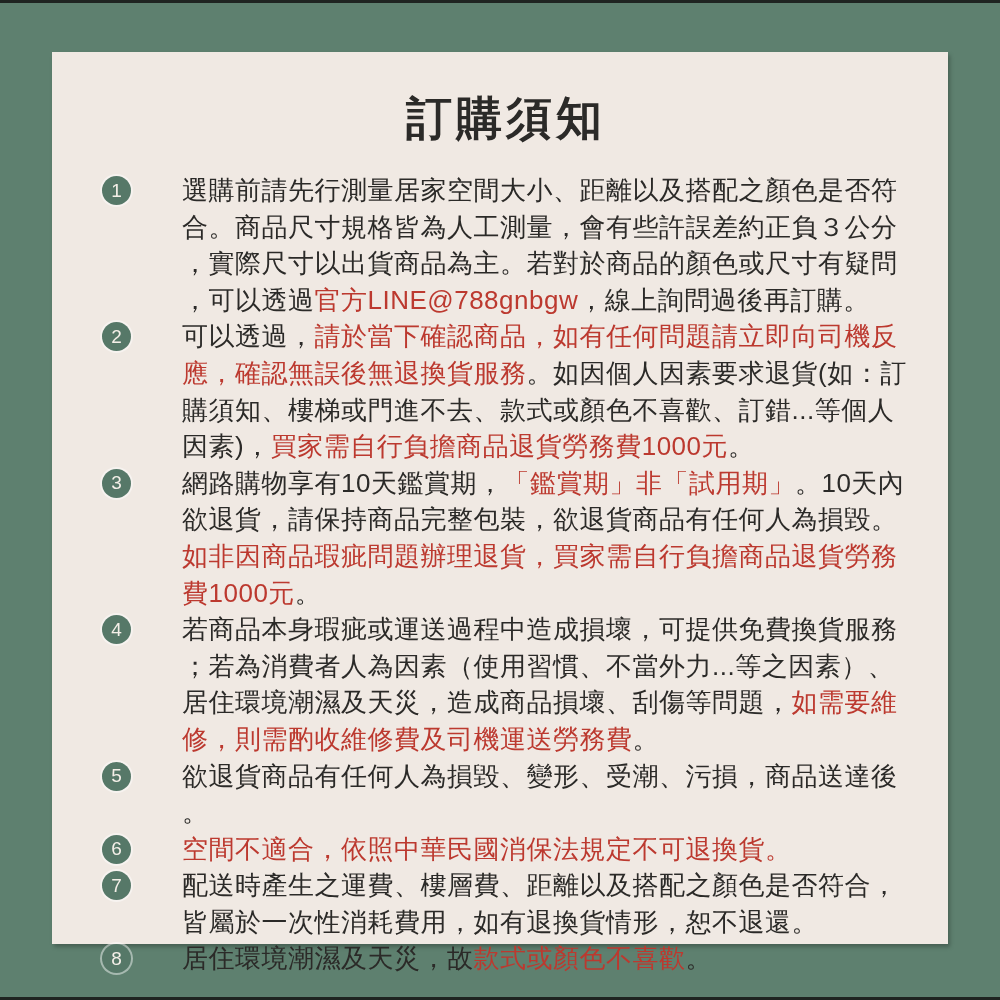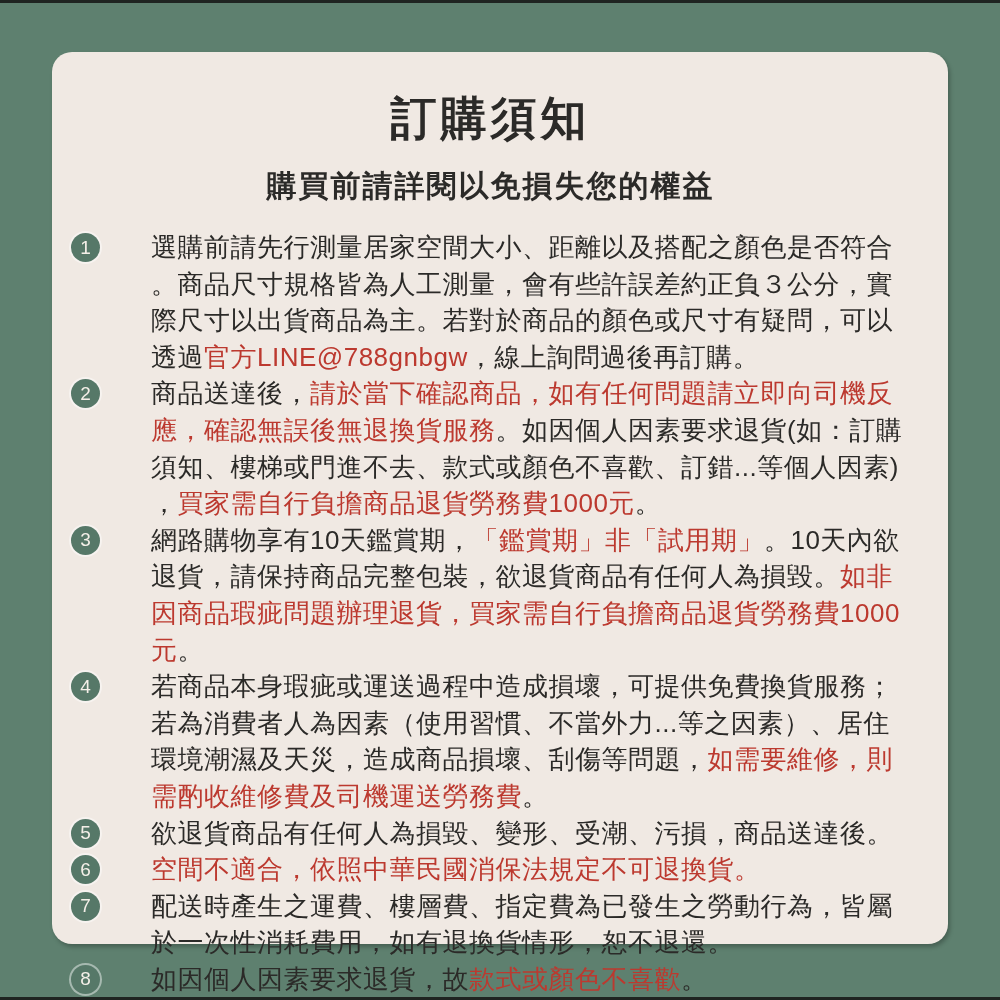--- a/index.html
+++ b/index.html
@@ -26,22 +26,21 @@
 
   .panel {
     position: absolute;
     left: 52px;
     top: 52px;
     width: 896px;
     height: 892px;
     background: var(--panel, #f0e9e3);
     box-shadow: 2px 3px 4px rgba(0,0,0,0.25);
     box-sizing: border-box;
-    padding: 36px 36px 0 17px;
-    border-radius: 20px;
+    padding: 36px 36px 0 48px;
   }
   .title {
     margin: 0;
     text-align: center;
     font-size: 46px;
     font-weight: bold;
     letter-spacing: 4px;
     color: var(--ink, #2b2a28);
   }
   .subtitle {
@@ -93,48 +92,47 @@
   }
 </style>
 </head>
 <body style="--bg-green: #5e806f; --panel: #f0e9e3; --badge-green: #567868; --ink: #2b2a28; --accent-red: #bc392f;">
 
 <div class="edge-line top"></div>
 <div class="edge-line bottom"></div>
 
 <div class="panel">
   <h1 class="title">訂購須知</h1>
-  <h2 class="subtitle">購買前請詳閱以免損失您的權益</h2>
   <div class="notice-list">
       <div class="notice-item">
         <span class="badge">1</span>
         <div class="notice-text"><span class="seg-black">選購前請先行測量居家空間大小、距離以及搭配之顏色是否符合。商品尺寸規格皆為人工測量，會有些許誤差約正負３公分，實際尺寸以出貨商品為主。若對於商品的顏色或尺寸有疑問，可以透過</span><span class="seg-red">官方LINE@788gnbgw</span><span class="seg-black">，線上詢問過後再訂購。</span></div>
       </div>
       <div class="notice-item">
         <span class="badge">2</span>
-        <div class="notice-text"><span class="seg-black">商品送達後，</span><span class="seg-red">請於當下確認商品，如有任何問題請立即向司機反應，確認無誤後無退換貨服務</span><span class="seg-black">。如因個人因素要求退貨(如：訂購須知、樓梯或門進不去、款式或顏色不喜歡、訂錯...等個人因素)，</span><span class="seg-red">買家需自行負擔商品退貨勞務費1000元</span><span class="seg-black">。</span></div>
+        <div class="notice-text"><span class="seg-black">可以透過，</span><span class="seg-red">請於當下確認商品，如有任何問題請立即向司機反應，確認無誤後無退換貨服務</span><span class="seg-black">。如因個人因素要求退貨(如：訂購須知、樓梯或門進不去、款式或顏色不喜歡、訂錯...等個人因素)，</span><span class="seg-red">買家需自行負擔商品退貨勞務費1000元</span><span class="seg-black">。</span></div>
       </div>
       <div class="notice-item">
         <span class="badge">3</span>
         <div class="notice-text"><span class="seg-black">網路購物享有10天鑑賞期，</span><span class="seg-red">「鑑賞期」非「試用期」</span><span class="seg-black">。10天內欲退貨，請保持商品完整包裝，欲退貨商品有任何人為損毀。</span><span class="seg-red">如非因商品瑕疵問題辦理退貨，買家需自行負擔商品退貨勞務費1000元</span><span class="seg-black">。</span></div>
       </div>
       <div class="notice-item">
         <span class="badge">4</span>
         <div class="notice-text"><span class="seg-black">若商品本身瑕疵或運送過程中造成損壞，可提供免費換貨服務；若為消費者人為因素（使用習慣、不當外力...等之因素）、居住環境潮濕及天災，造成商品損壞、刮傷等問題，</span><span class="seg-red">如需要維修，則需酌收維修費及司機運送勞務費</span><span class="seg-black">。</span></div>
       </div>
       <div class="notice-item">
         <span class="badge">5</span>
         <div class="notice-text"><span class="seg-black">欲退貨商品有任何人為損毀、變形、受潮、污損，商品送達後。</span></div>
       </div>
       <div class="notice-item">
         <span class="badge">6</span>
         <div class="notice-text"><span class="seg-red">空間不適合，依照中華民國消保法規定不可退換貨。</span></div>
       </div>
       <div class="notice-item">
         <span class="badge">7</span>
-        <div class="notice-text"><span class="seg-black">配送時產生之運費、樓層費、指定費為已發生之勞動行為，皆屬於一次性消耗費用，如有退換貨情形，恕不退還。</span></div>
+        <div class="notice-text"><span class="seg-black">配送時產生之運費、樓層費、距離以及搭配之顏色是否符合，皆屬於一次性消耗費用，如有退換貨情形，恕不退還。</span></div>
       </div>
       <div class="notice-item">
         <span class="badge">8</span>
-        <div class="notice-text"><span class="seg-black">如因個人因素要求退貨，故</span><span class="seg-red">款式或顏色不喜歡</span><span class="seg-black">。</span></div>
+        <div class="notice-text"><span class="seg-black">居住環境潮濕及天災，故</span><span class="seg-red">款式或顏色不喜歡</span><span class="seg-black">。</span></div>
       </div>
     </div>
 </div>
 
 </body></html>

